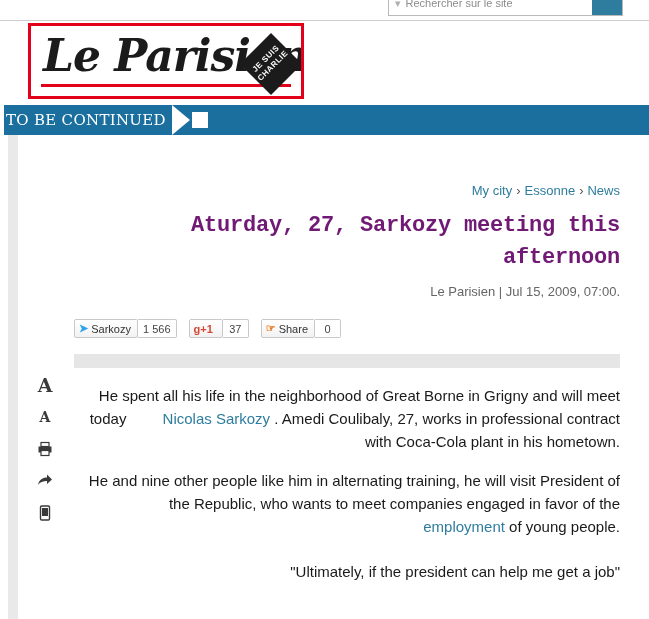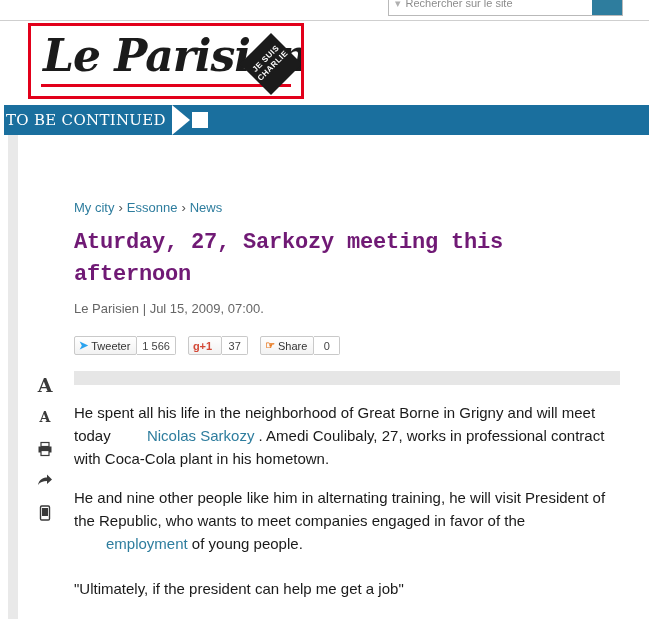--- a/index.html
+++ b/index.html
@@ -172,22 +172,23 @@
     left: 0;
     top: 0;
     width: 10px;
     height: 484px;
     background: #e9e9e9;
   }
 
   .article {
     position: absolute;
     left: 66px;
-    top: 65px;
+    top: 48px;
     width: 546px;
+    text-align: right;
   }
   .breadcrumb {
     font-size: 13px;
     color: #2e7d9e;
     margin-bottom: 12px;
   }
   .breadcrumb span.sep {
     color: #555555;
     margin: 0 4px;
   }
@@ -355,21 +356,21 @@
         <a href="#">My city</a><span class="sep">›</span><a href="#">Essonne</a><span class="sep">›</span><a href="#">News</a>
       </div>
 
       <h1 class="headline">Aturday, 27, Sarkozy meeting this afternoon</h1>
 
       <div class="byline">Le Parisien | Jul 15, 2009, 07:00.</div>
 
       <div class="social-row">
         <div class="sbtn tw">
           <span class="glyph">➤</span>
-          <span>Tweeter</span>
+          <span>Sarkozy</span>
         </div>
         <div class="count">1 566</div>
         <div class="sgap"></div>
         <div class="sbtn gp">
           <span class="glyph">g+1</span>
         </div>
         <div class="count">37</div>
         <div class="sgap"></div>
         <div class="sbtn sh">
           <span class="glyph">☞</span>

